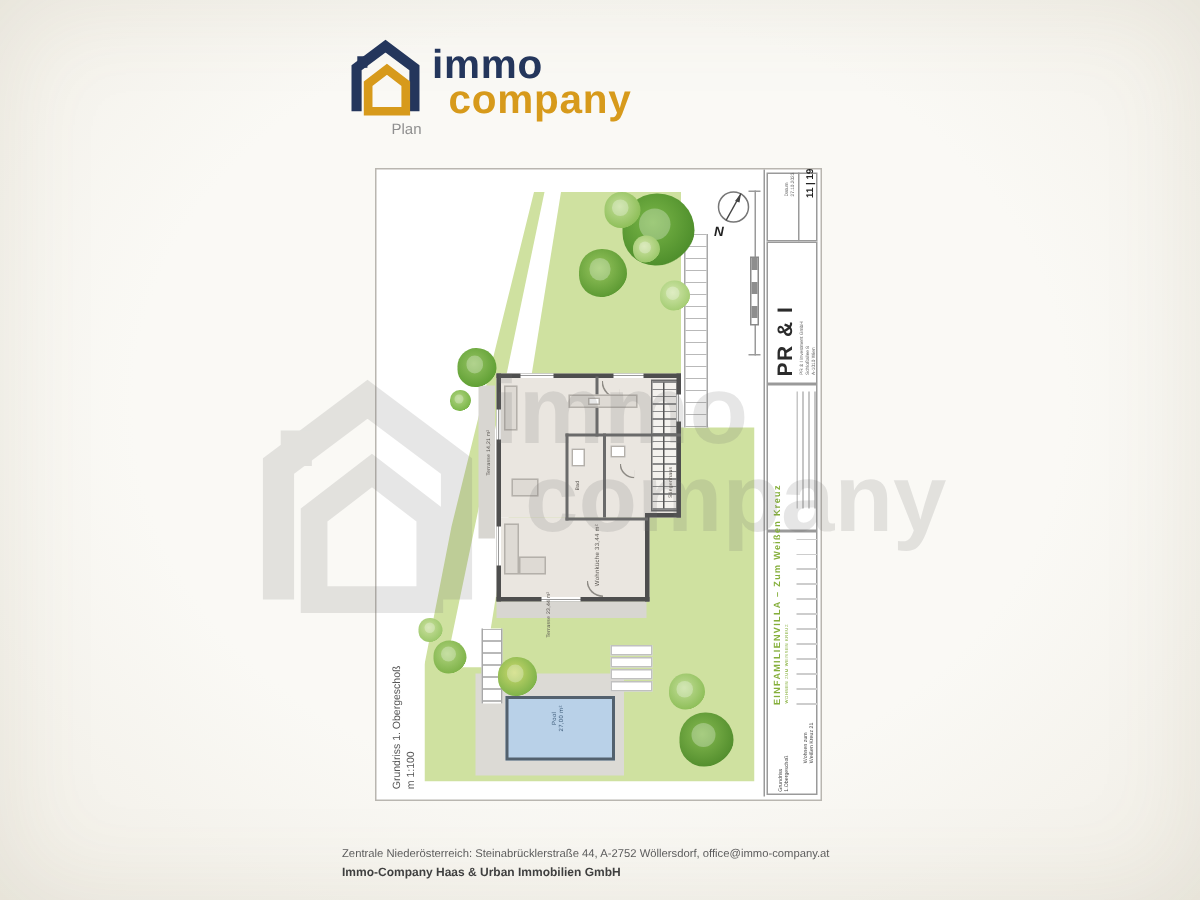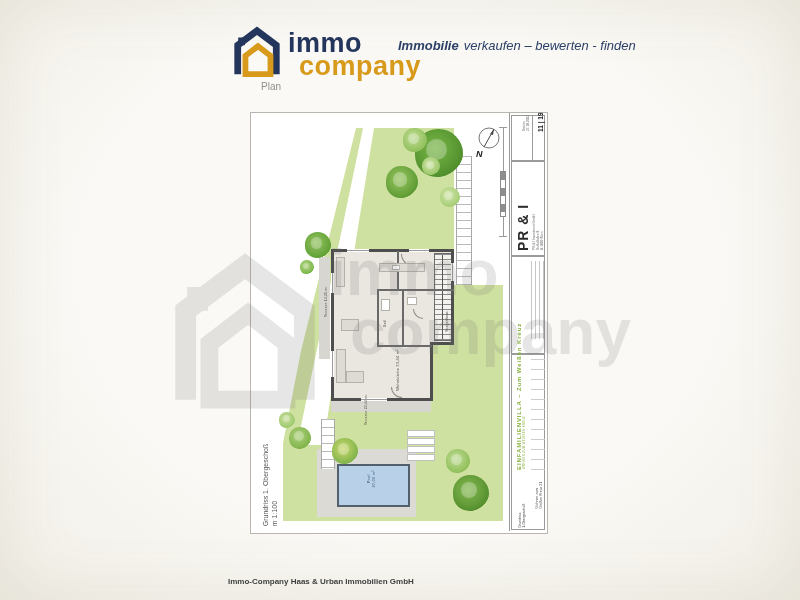--- a/index.html
+++ b/index.html
@@ -63,23 +63,20 @@
 
   <svg class="abs" style="left:228px;top:24px;" width="58" height="54" viewBox="0 0 60 56">
     <path d="M10 52 V22 L30 7 L50 22 V52" fill="none" stroke="#24365c" stroke-width="7"></path>
     <path d="M14 14 L14 22" stroke="#24365c" stroke-width="7"></path>
     <path d="M18 52 V33 L31 23 L44 33 V52 Z" fill="none" stroke="#d79a1b" stroke-width="6"></path>
   </svg>
   <div class="abs" style="left:288px;top:30px;">
     <div class="logo-word1">immo</div>
     <div class="logo-word2">company</div>
   </div>
-  <div class="abs tagline" style="left:398px;top:38px;">
-    <b>Immobilie</b><span>verkaufen – bewerten - finden</span>
-  </div>
   <div class="abs plan-label" style="left:213px;top:81px;">Plan</div>
 
   <div class="sheet">
 
     <div class="garden" style="clip-path:polygon(105px 15px,203px 15px,203px 172px,252px 172px,252px 408px,32px 408px,32px 330px,50px 238px);background:#cfe1a0;"></div>
 
     <div class="abs" style="left:0;top:0;width:296px;height:420px;background:#fff;
                 clip-path:polygon(112px 15px,123px 15px,72px 332px,46px 332px);"></div>
 
     <div class="abs rung" style="left:205px;top:43px;width:16px;height:129px;"></div>
@@ -242,13 +239,14 @@
       <path d="M14 14 L14 22" stroke="currentColor" stroke-width="7"></path>
       <path d="M18 52 V33 L31 23 L44 33 V52 Z" fill="none" stroke="currentColor" stroke-width="6"></path>
     </svg>
     <div class="wm-text">
       <span>immo</span>
       <span class="w2">company</span>
     </div>
   </div>
 
   <div class="abs footer-line1" style="left:228px;top:553px;">Immo-Company Haas &amp; Urban Immobilien GmbH</div>
+  <div class="abs footer-line2" style="left:228px;top:564px;">Zentrale Niederösterreich: Steinabrücklerstraße 44, A-2752 Wöllersdorf, office@immo-company.at</div>
 </div>
 
 </body></html>

